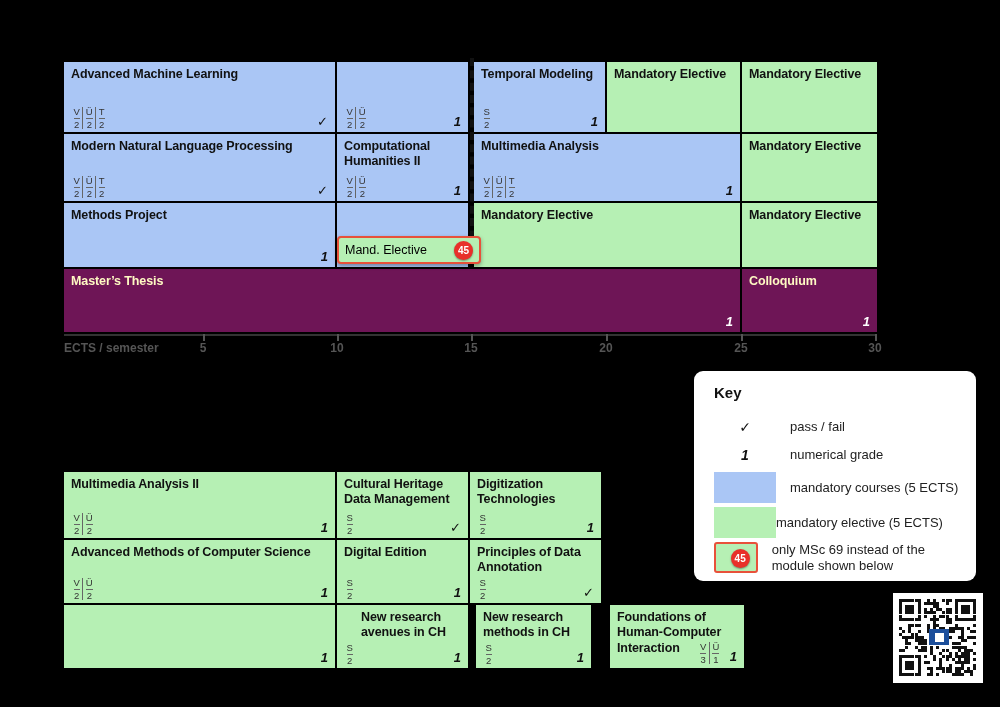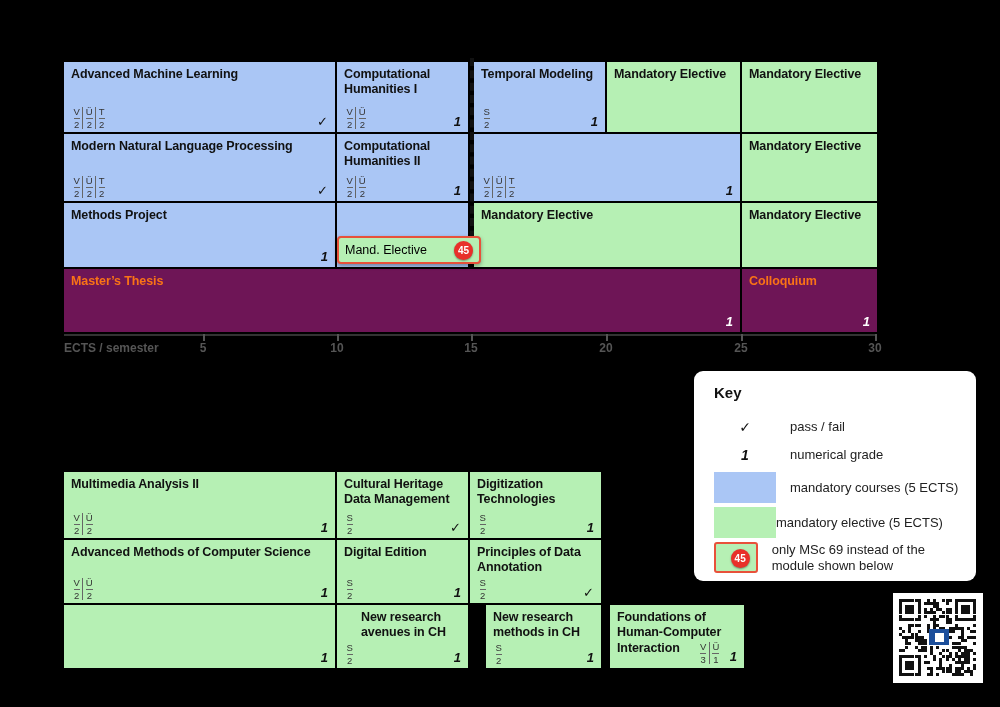--- a/index.html
+++ b/index.html
@@ -7,21 +7,21 @@
        font-family:"Liberation Sans","DejaVu Sans",sans-serif;}
 
   
   .cell{position:absolute;box-sizing:border-box;padding:5px 7px 3px 7px;
         overflow:hidden;}
   .cell .title{font-size:12.5px;font-weight:bold;color:#111;line-height:1.22;
                letter-spacing:-0.1px;}
   .blue{background:#aac6f5;}
   .green{background:#b6f0b4;}
   .purple{background:#6e1556;}
-  .purple .title{color:#f97316;}
+  .purple .title{color:#fef9c3;}
   .purple .grade{color:#fff;}
 
   
   .foot{position:absolute;left:7px;right:7px;bottom:3px;
         display:flex;align-items:flex-end;justify-content:space-between;}
   .grade{font-size:13px;font-weight:bold;font-style:italic;color:#111;
          line-height:1;padding-bottom:1px;}
   .check{font-size:13px;font-weight:bold;color:#111;line-height:1;padding-bottom:1px;}
 
   
@@ -99,21 +99,20 @@
           </div>
           <div class="col">
             <div class="t">T</div>
             <div class="b">2</div>
           </div>
         </div>
         <div class="check">✓</div>
       </div>
     </div>
     <div class="cell blue" style="left: 273px; top: 0px; width: 131px; height: 70px;">
-      <div class="title">Computational Humanities I</div>
       <div class="foot">
         <div class="vut">
           <div class="col">
             <div class="t">V</div>
             <div class="b">2</div>
           </div>
           <div class="col">
             <div class="t">Ü</div>
             <div class="b">2</div>
           </div>
@@ -177,20 +176,21 @@
           </div>
           <div class="col">
             <div class="t">Ü</div>
             <div class="b">2</div>
           </div>
         </div>
         <div class="grade">1</div>
       </div>
     </div>
     <div class="cell blue" style="left: 410px; top: 72px; width: 266px; height: 67px;">
+      <div class="title">Multimedia Analysis</div>
       <div class="foot">
         <div class="vut">
           <div class="col">
             <div class="t">V</div>
             <div class="b">2</div>
           </div>
           <div class="col">
             <div class="t">Ü</div>
             <div class="b">2</div>
           </div>
@@ -367,21 +367,21 @@
       <div class="foot">
         <div class="vut">
           <div class="col">
             <div class="t">S</div>
             <div class="b">2</div>
           </div>
         </div>
         <div class="grade">1</div>
       </div>
     </div>
-    <div class="cell green" style="left: 422px; top: 133px; width: 115px; height: 63px;">
+    <div class="cell green" style="left: 412px; top: 133px; width: 115px; height: 63px;">
       <div class="title">New research methods in CH</div>
       <div class="foot">
         <div class="vut">
           <div class="col">
             <div class="t">S</div>
             <div class="b">2</div>
           </div>
         </div>
         <div class="grade">1</div>
       </div>

